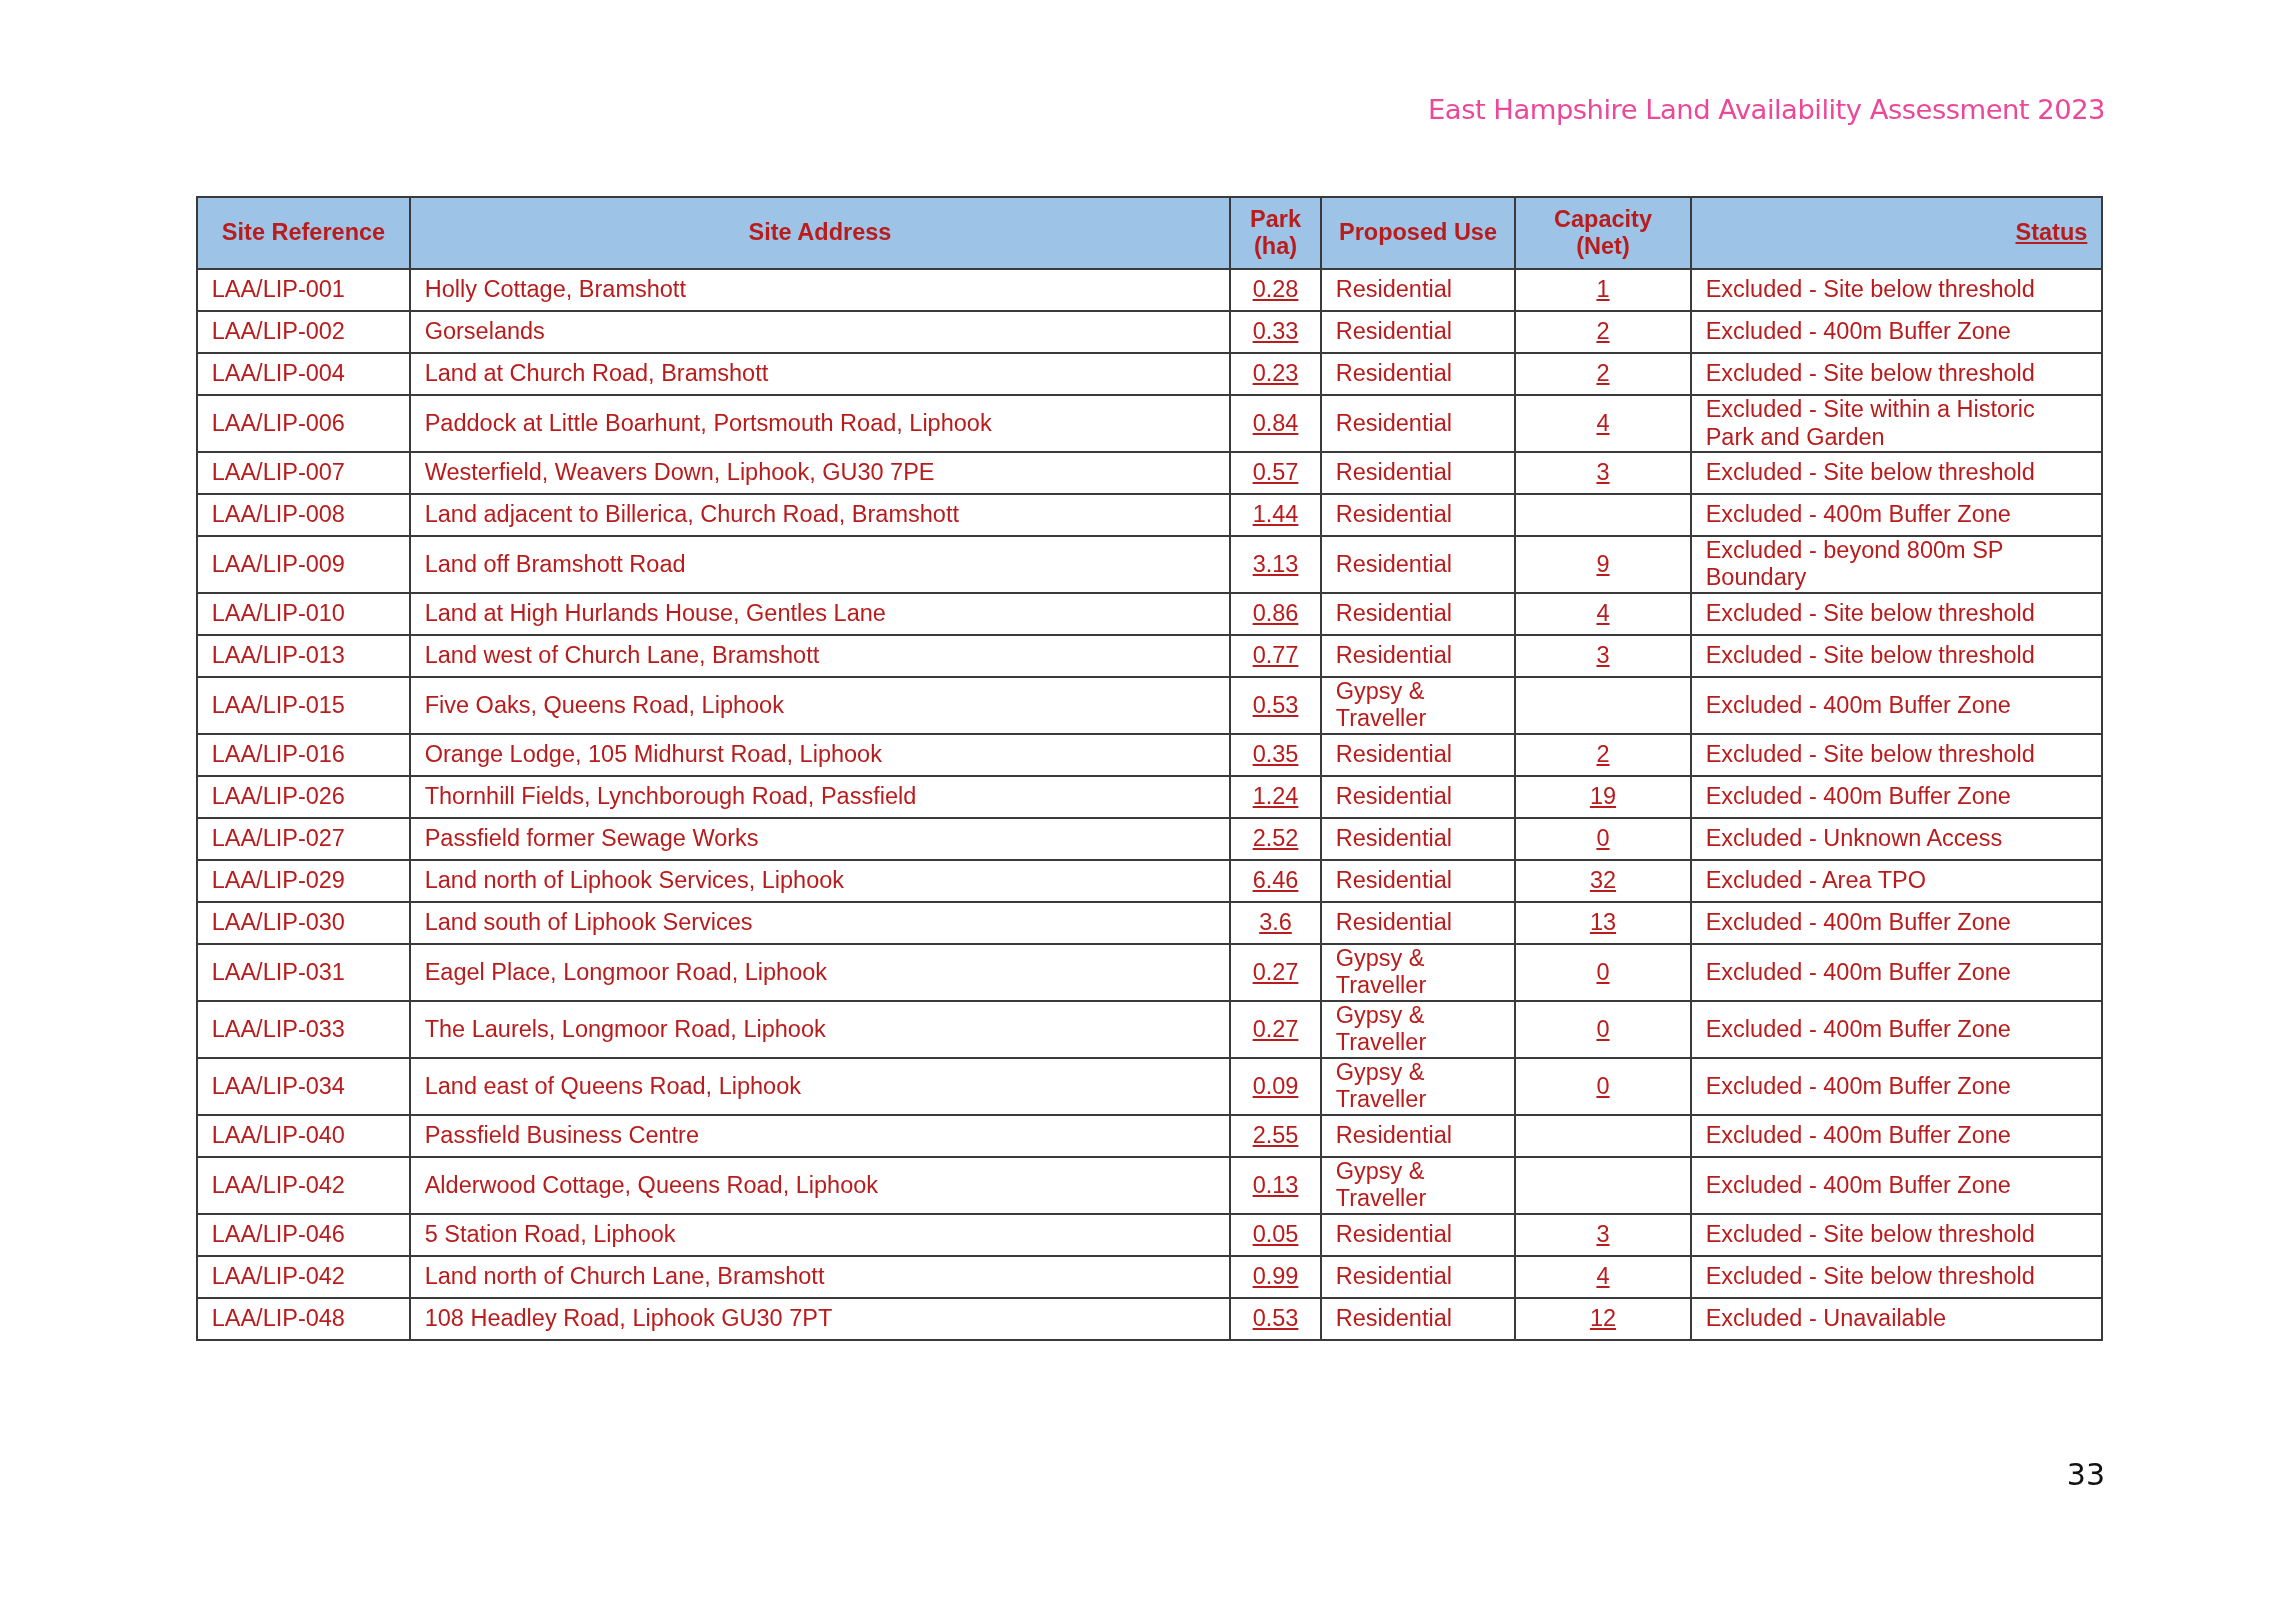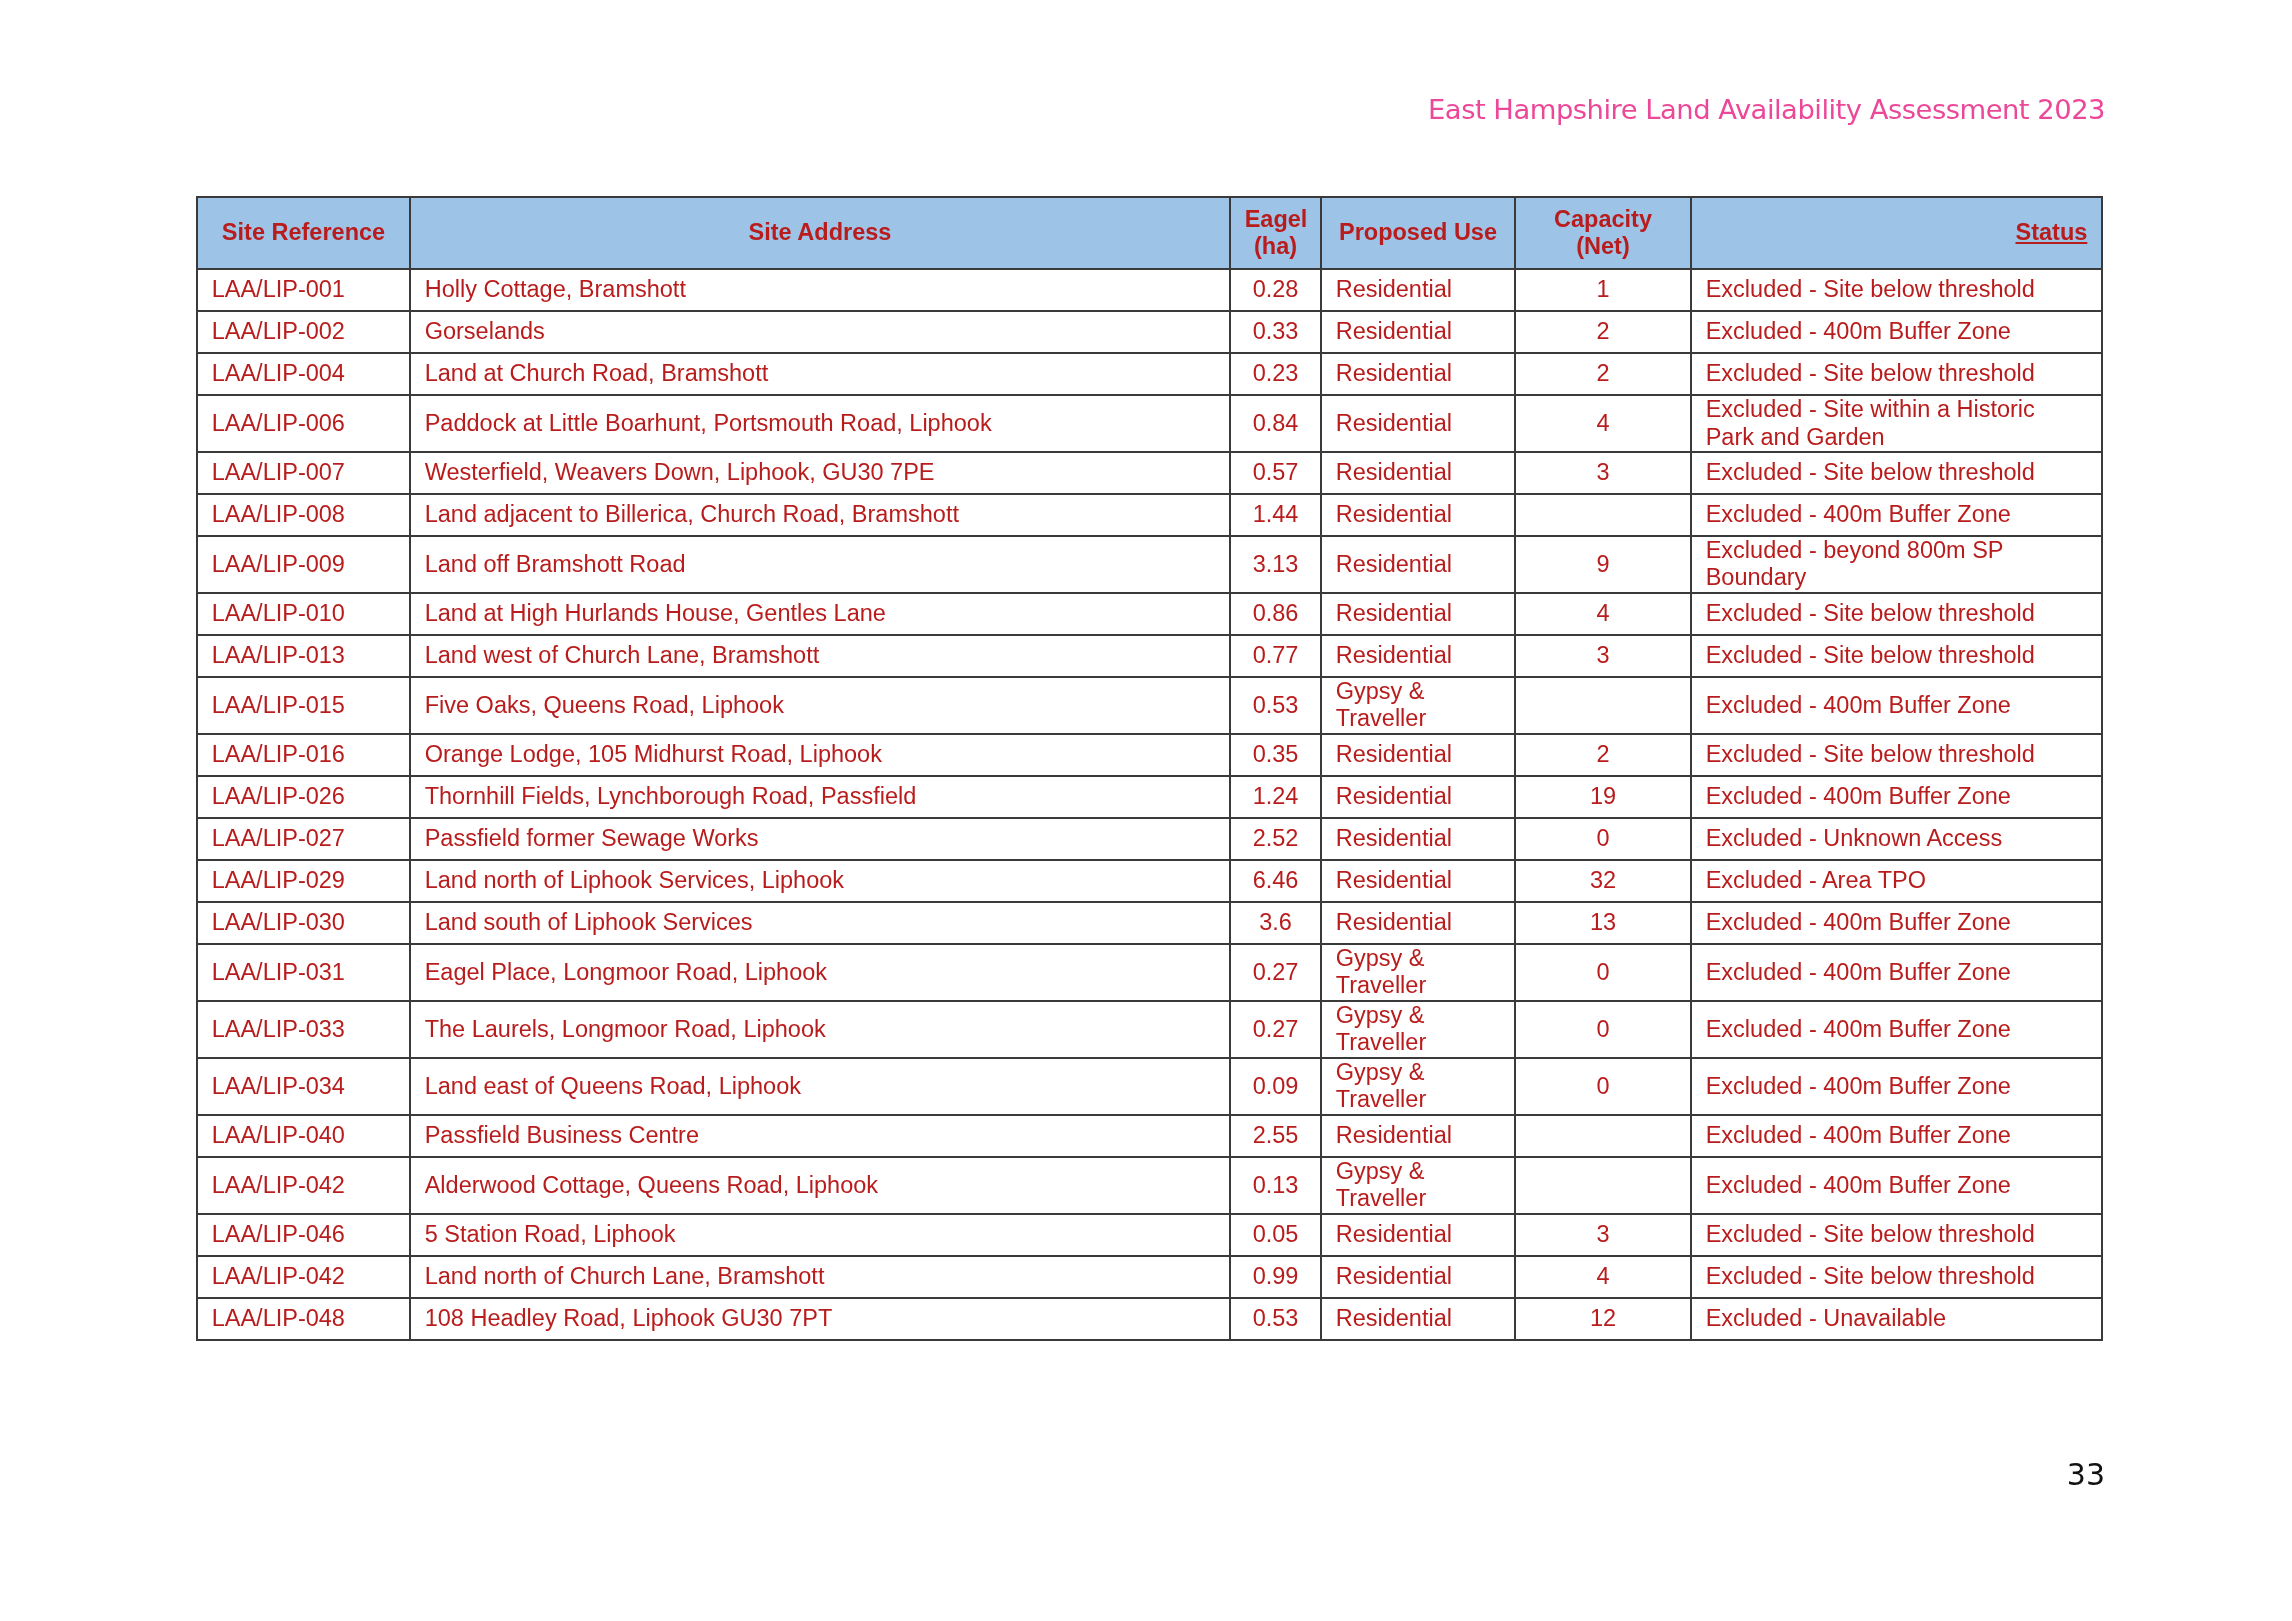--- a/index.html
+++ b/index.html
@@ -21,42 +21,42 @@
   table.sites th, table.sites td {
     border: 2px solid #3a3a3a; padding: 0 13.7px; vertical-align: middle;
     line-height: 27.4px;
   }
   table.sites th {
     background: #9dc3e6; font-weight: bold; height: 70px; text-align: center;
   }
   table.sites th.left { text-align: right; text-decoration: underline; }
   table.sites td { height: 40px; }
   table.sites tr.tall td { height: 55px; }
-  td.center { text-align: center; }
+  td.center { text-align: center; text-decoration: underline; }
   td.use, td.status { line-height: 25.5px; }
 </style>
 </head>
 <body>
 
 <div class="doc-header">East Hampshire Land Availability Assessment 2023</div>
 
 <table class="sites">
   <colgroup>
     <col style="width:213px">
     <col style="width:820px">
     <col style="width:91px">
     <col style="width:194px">
     <col style="width:176px">
     <col style="width:411px">
   </colgroup>
   <thead>
     <tr>
       <th><span>Site Reference</span></th>
       <th><span>Site Address</span></th>
-      <th><span>Eagel</span><br><span>(ha)</span></th>
+      <th><span>Park</span><br><span>(ha)</span></th>
       <th><span>Proposed Use</span></th>
       <th><span>Capacity</span><br><span>(Net)</span></th>
       <th class="left"><span>Status</span></th>
     </tr>
   </thead>
   <tbody id="table-body">
       <tr>
         <td>LAA/LIP-001</td>
         <td>Holly Cottage, Bramshott</td>
         <td class="center">0.28</td>

